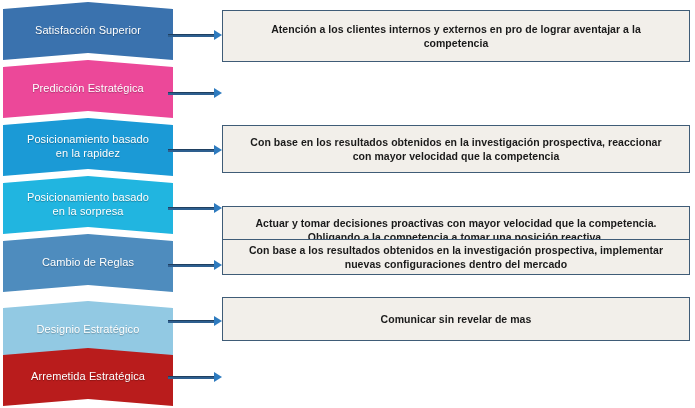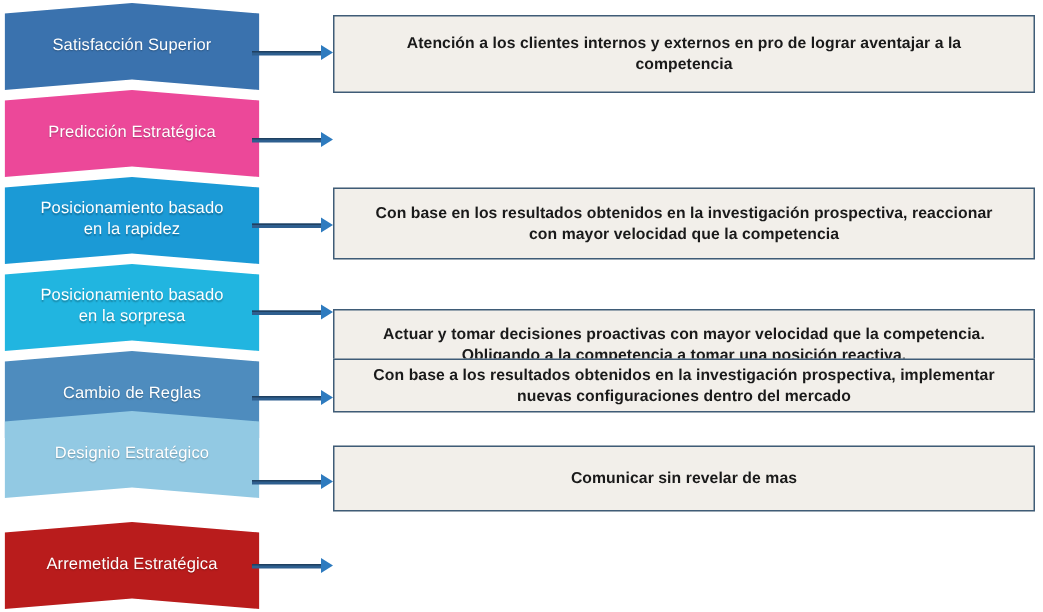--- a/index.html
+++ b/index.html
@@ -121,21 +121,21 @@
 
     <div class="chevron" style="top: 176px; height: 58px; background: rgb(33, 181, 224);">
       <span class="chevron-label">Posicionamiento basado
 en la sorpresa</span>
     </div>
 
     <div class="chevron" style="top: 234px; height: 58px; background: rgb(78, 140, 190);">
       <span class="chevron-label">Cambio de Reglas</span>
     </div>
 
-    <div class="chevron" style="top: 274px; height: 58px; background: rgb(146, 201, 227);">
+    <div class="chevron" style="top: 301px; height: 58px; background: rgb(146, 201, 227);">
       <span class="chevron-label">Designio Estratégico</span>
     </div>
 
     <div class="chevron" style="top: 348px; height: 58px; background: #b91c1c;">
       <span class="chevron-label">Arremetida Estratégica</span>
     </div>
   </div>
 
   <div class="arrow" style="left:168px; top:30px; width:54px;">
     <div class="arrow-line" style="width:46px;"></div>

